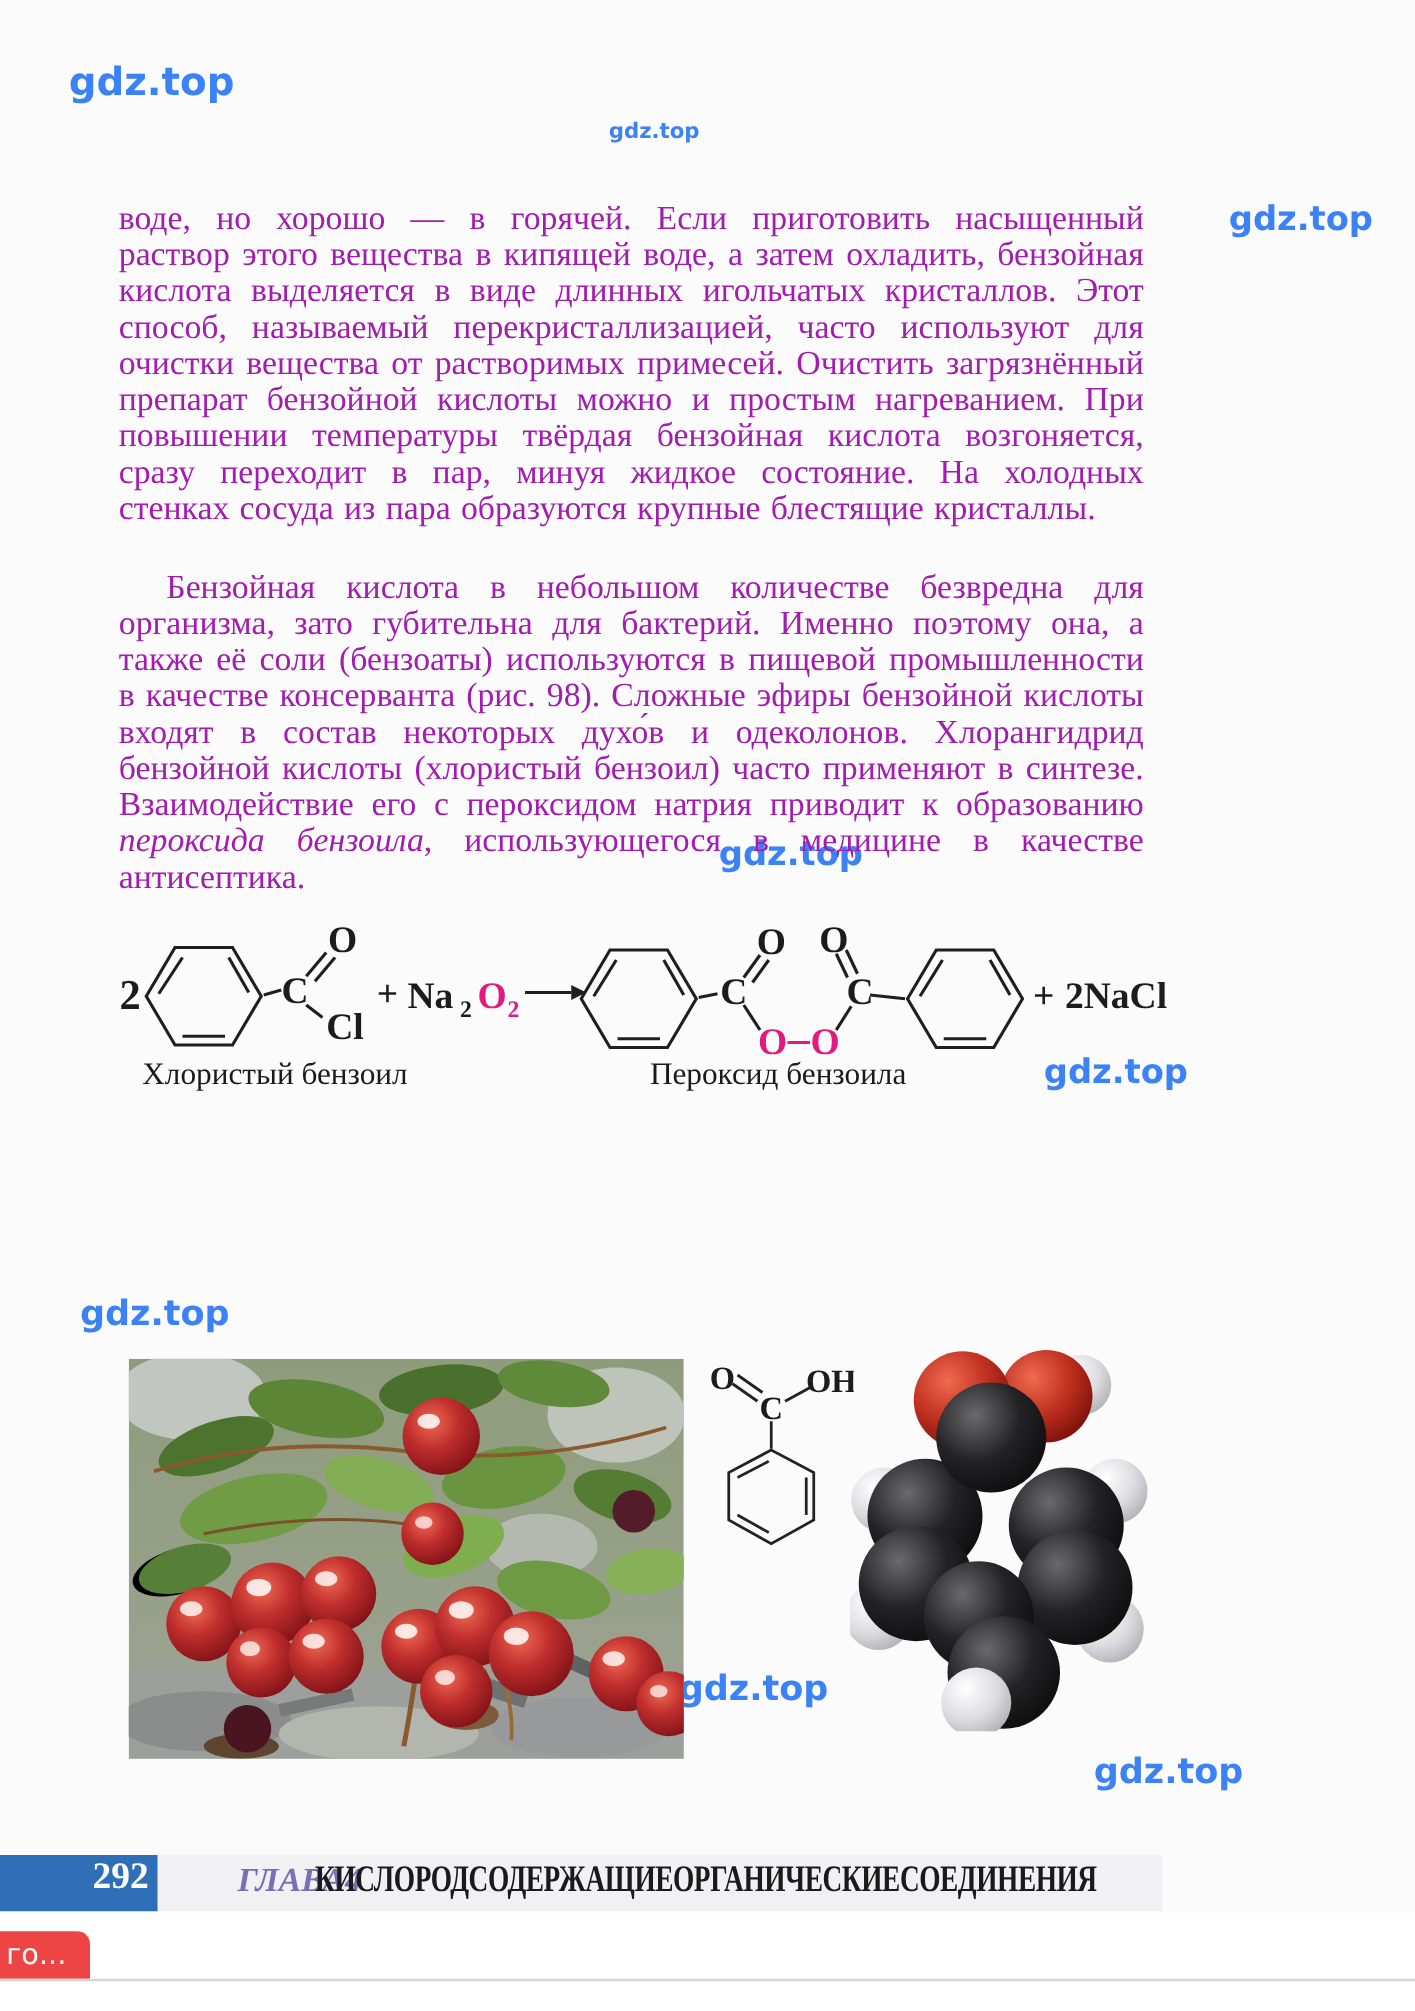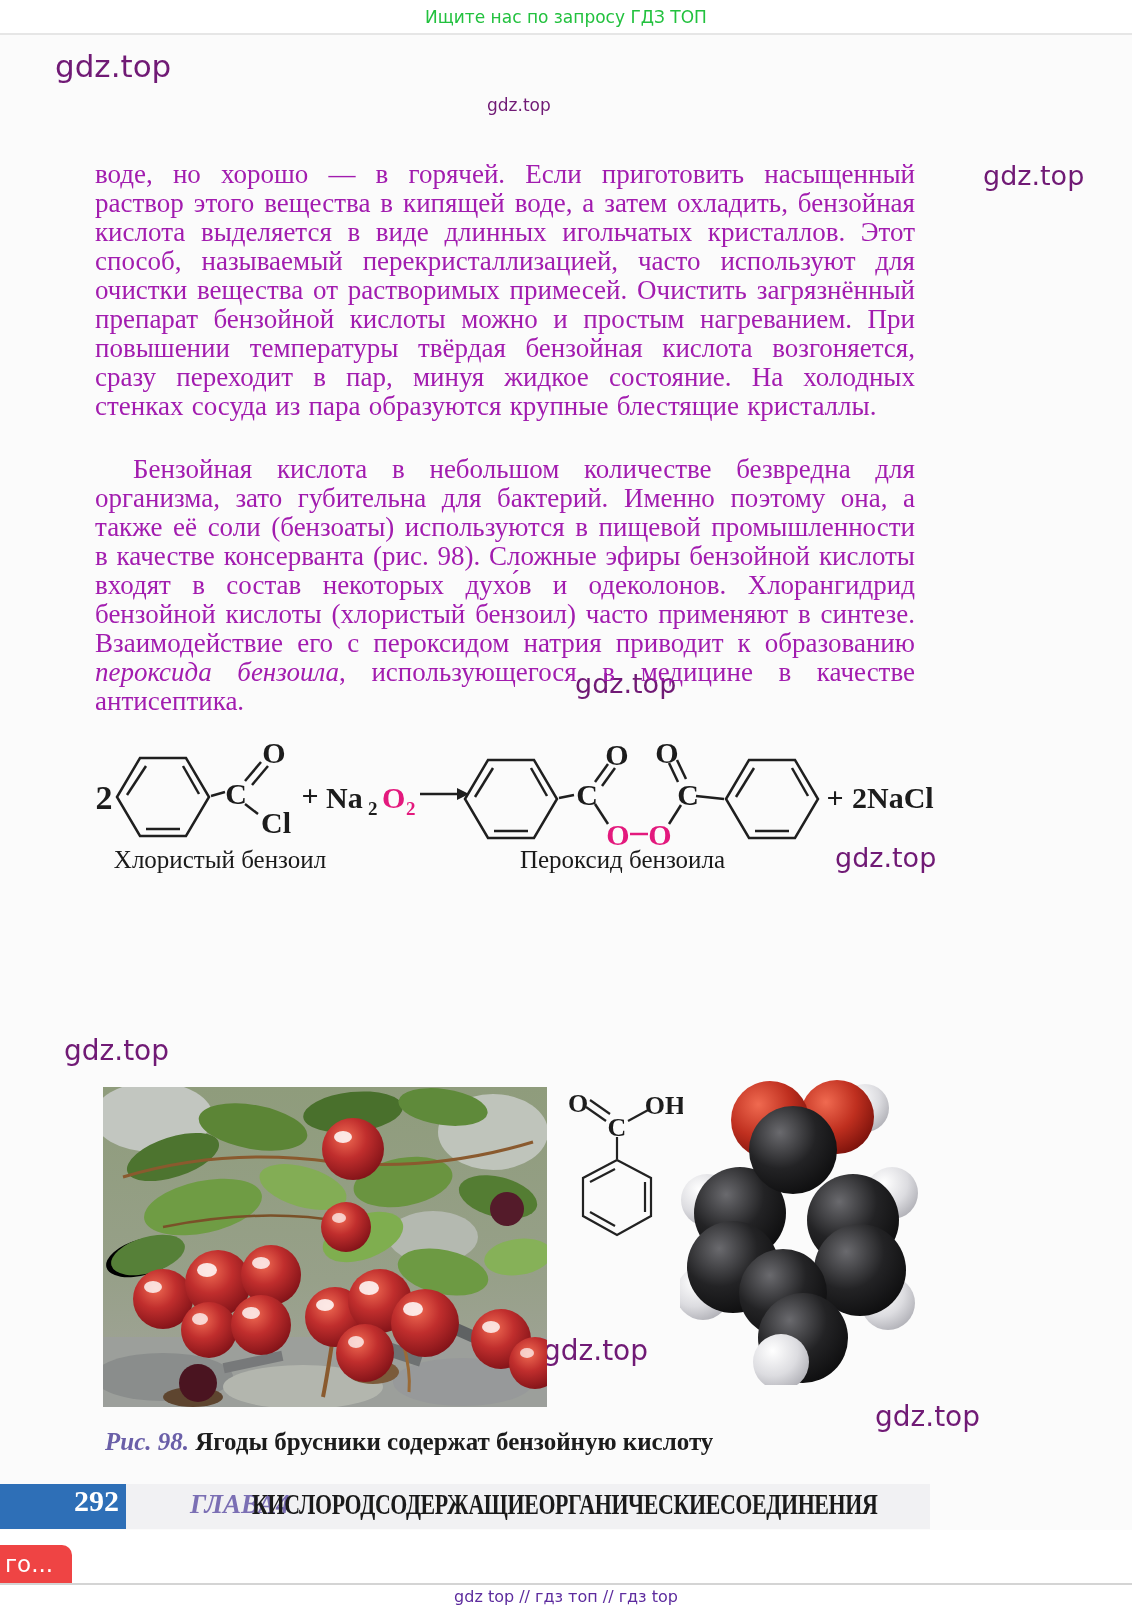--- a/index.html
+++ b/index.html
@@ -3,21 +3,21 @@
 <meta charset="utf-8">
 <style>
   html,body{margin:0;padding:0;background:#ffffff;}
   #page{position:relative;width:1132px;height:1609px;background:#fbfbfb;overflow:hidden;
         font-family:"Liberation Serif",serif;color:#161616;}
   
   .promo-strip{position:absolute;left:0;top:0;width:1132px;height:33px;background:#ffffff;
                border-bottom:2px solid #e6e6e6;display:flex;align-items:center;justify-content:center;}
   .promo-text{font-family:"DejaVu Sans",sans-serif;font-size:17px;color:#22c13e;}
   
-  .wm{position:absolute;font-family:"DejaVu Sans",sans-serif;color:#701a75;white-space:nowrap;}
+  .wm{position:absolute;font-family:"DejaVu Sans",sans-serif;color:#3b82f6;white-space:nowrap;font-weight:bold;}
   
   .para{position:absolute;left:95px;width:820px;text-align:justify;font-size:27px;line-height:29px;
         color:#a21caf;word-spacing:1.5px;margin-top:48px;}
   .indent{text-indent:38px;}
   .ital{font-style:italic;}
   
   .eq-svg{position:absolute;left:90px;top:702px;}
   .eq-label{position:absolute;top:846px;font-size:25px;color:#1a1a1a;text-align:center;}
   .eq-label.left{left:95px;width:250px;}
   .eq-label.right{left:500px;width:245px;}
@@ -45,23 +45,20 @@
                 font-family:"DejaVu Sans",sans-serif;font-size:16px;color:#5d2b9e;cursor:pointer;}
   
   text{font-family:"Liberation Serif",serif;font-weight:bold;fill:#1c1c1c;}
   .pinktxt{fill:#e3197d;}
 </style>
 </head>
 <body>
 
 <div id="page">
 
-  <div class="promo-strip">
-    <span class="promo-text">Ищите нас по запросу ГДЗ ТОП</span>
-  </div>
 
   <span class="wm" style="left:55px;top:48px;font-size:31px;">gdz.top</span>
   <span class="wm" style="left:487px;top:95px;font-size:17px;">gdz.top</span>
   <span class="wm" style="left:983px;top:160px;font-size:27px;">gdz.top</span>
   <span class="wm" style="left:575px;top:668px;font-size:27px;">gdz.top</span>
   <span class="wm" style="left:835px;top:842px;font-size:27px;">gdz.top</span>
   <span class="wm" style="left:64px;top:1034px;font-size:28px;">gdz.top</span>
   <span class="wm" style="left:543px;top:1334px;font-size:28px;">gdz.top</span>
   <span class="wm" style="left:875px;top:1400px;font-size:28px;">gdz.top</span>
   <span class="wm" style="left:153px;top:1527px;font-size:28px;">gdz.top</span>
@@ -263,29 +260,27 @@
     </g>
     <g>
       <circle cx="53" cy="192" r="46" fill="url(#gC)"></circle>
       <circle cx="180" cy="195" r="46" fill="url(#gC)"></circle>
       <circle cx="103" cy="218" r="44" fill="url(#gC)"></circle>
       <circle cx="123" cy="263" r="45" fill="url(#gC)"></circle>
     </g>
     <circle cx="101" cy="287" r="28" fill="url(#gH)"></circle>
   </svg>
 
-  <div class="caption"><span class="fig-num">Рис. 98.</span><span> Ягоды брусники содержат бензойную кислоту</span></div>
 
   <div class="footer-band"></div>
   <div class="page-box">
     <span class="page-num">292</span>
   </div>
   <div class="chapter">ГЛАВА4</div>
   <div class="chapter-title">КИСЛОРОДСОДЕРЖАЩИЕОРГАНИЧЕСКИЕСОЕДИНЕНИЯ</div>
 
   <div class="bottom-area"></div>
   <div class="dark-tab">
     <span>го...</span>
   </div>
   <div class="sep-line"></div>
-  <div class="bottom-links">gdz top  //  гдз топ  //  гдз top</div>
 
 </div>
 
 </body></html>

